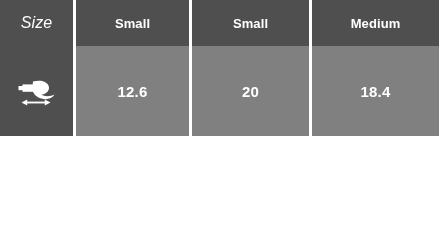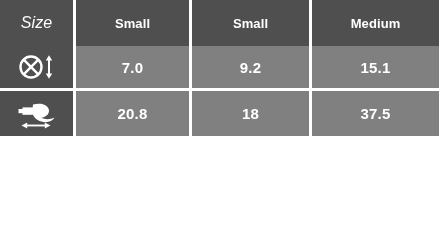--- a/index.html
+++ b/index.html
@@ -93,56 +93,37 @@
   <thead>
     <tr class="hdr-row">
       <th class="hdr-cell label">Size</th>
       <th class="hdr-cell">Small</th>
       <th class="hdr-cell">Small</th>
       <th class="hdr-cell">Medium</th>
     </tr>
   </thead>
 
   <tbody>
-    <tr class="data-row">
-      <td class="icon-cell">
-        <div class="icon-wrap">
-          <svg width="40" height="26" viewBox="0 0 40 26" aria-hidden="true">
-
-            <circle cx="14" cy="13" r="10.5" fill="none" stroke="#ffffff" stroke-width="2.4"></circle>
-            <line x1="6.9" y1="5.9" x2="21.1" y2="20.1" stroke="#ffffff" stroke-width="2.4"></line>
-            <line x1="21.1" y1="5.9" x2="6.9" y2="20.1" stroke="#ffffff" stroke-width="2.4"></line>
-
-            <line x1="32" y1="4.5" x2="32" y2="21.5" stroke="#ffffff" stroke-width="2"></line>
-            <polygon points="32,1.2 35.2,6.6 28.8,6.6" fill="#ffffff"></polygon>
-            <polygon points="32,24.8 35.2,19.4 28.8,19.4" fill="#ffffff"></polygon>
-          </svg>
-        </div>
-      </td>
-      <td class="val-cell">7.0</td>
-      <td class="val-cell">9.2</td>
-      <td class="val-cell">15.1</td>
-    </tr>
 
     <tr class="data-row">
       <td class="icon-cell">
         <div class="icon-wrap">
           <svg width="44" height="30" viewBox="0 0 44 30" aria-hidden="true">
 
             <path d="M18 5.5 C25 3.5 31.5 5 33.5 9.5 C35.5 14.2 31.5 18.2 26 18.8
                      C30.5 20.8 35.5 20.4 39.5 18.6 C37.5 22.6 31.5 24 26.5 22.6
                      C21 21.1 17.5 16.9 17.2 12.4 Z" fill="#ffffff"></path>
 
             <rect x="7.5" y="8.4" width="11" height="7.4" fill="#ffffff"></rect>
             <rect x="3.5" y="10.0" width="5.5" height="4.2" fill="#ffffff"></rect>
 
             <line x1="10" y1="26.5" x2="32" y2="26.5" stroke="#ffffff" stroke-width="1.9"></line>
             <polygon points="6.5,26.5 12.2,23.6 12.2,29.4" fill="#ffffff"></polygon>
             <polygon points="35.5,26.5 29.8,23.6 29.8,29.4" fill="#ffffff"></polygon>
           </svg>
         </div>
       </td>
-      <td class="val-cell">20.8</td>
-      <td class="val-cell">18</td>
-      <td class="val-cell">37.5</td>
+      <td class="val-cell">12.6</td>
+      <td class="val-cell">20</td>
+      <td class="val-cell">18.4</td>
     </tr>
   </tbody>
 </table>
 
 </body></html>

